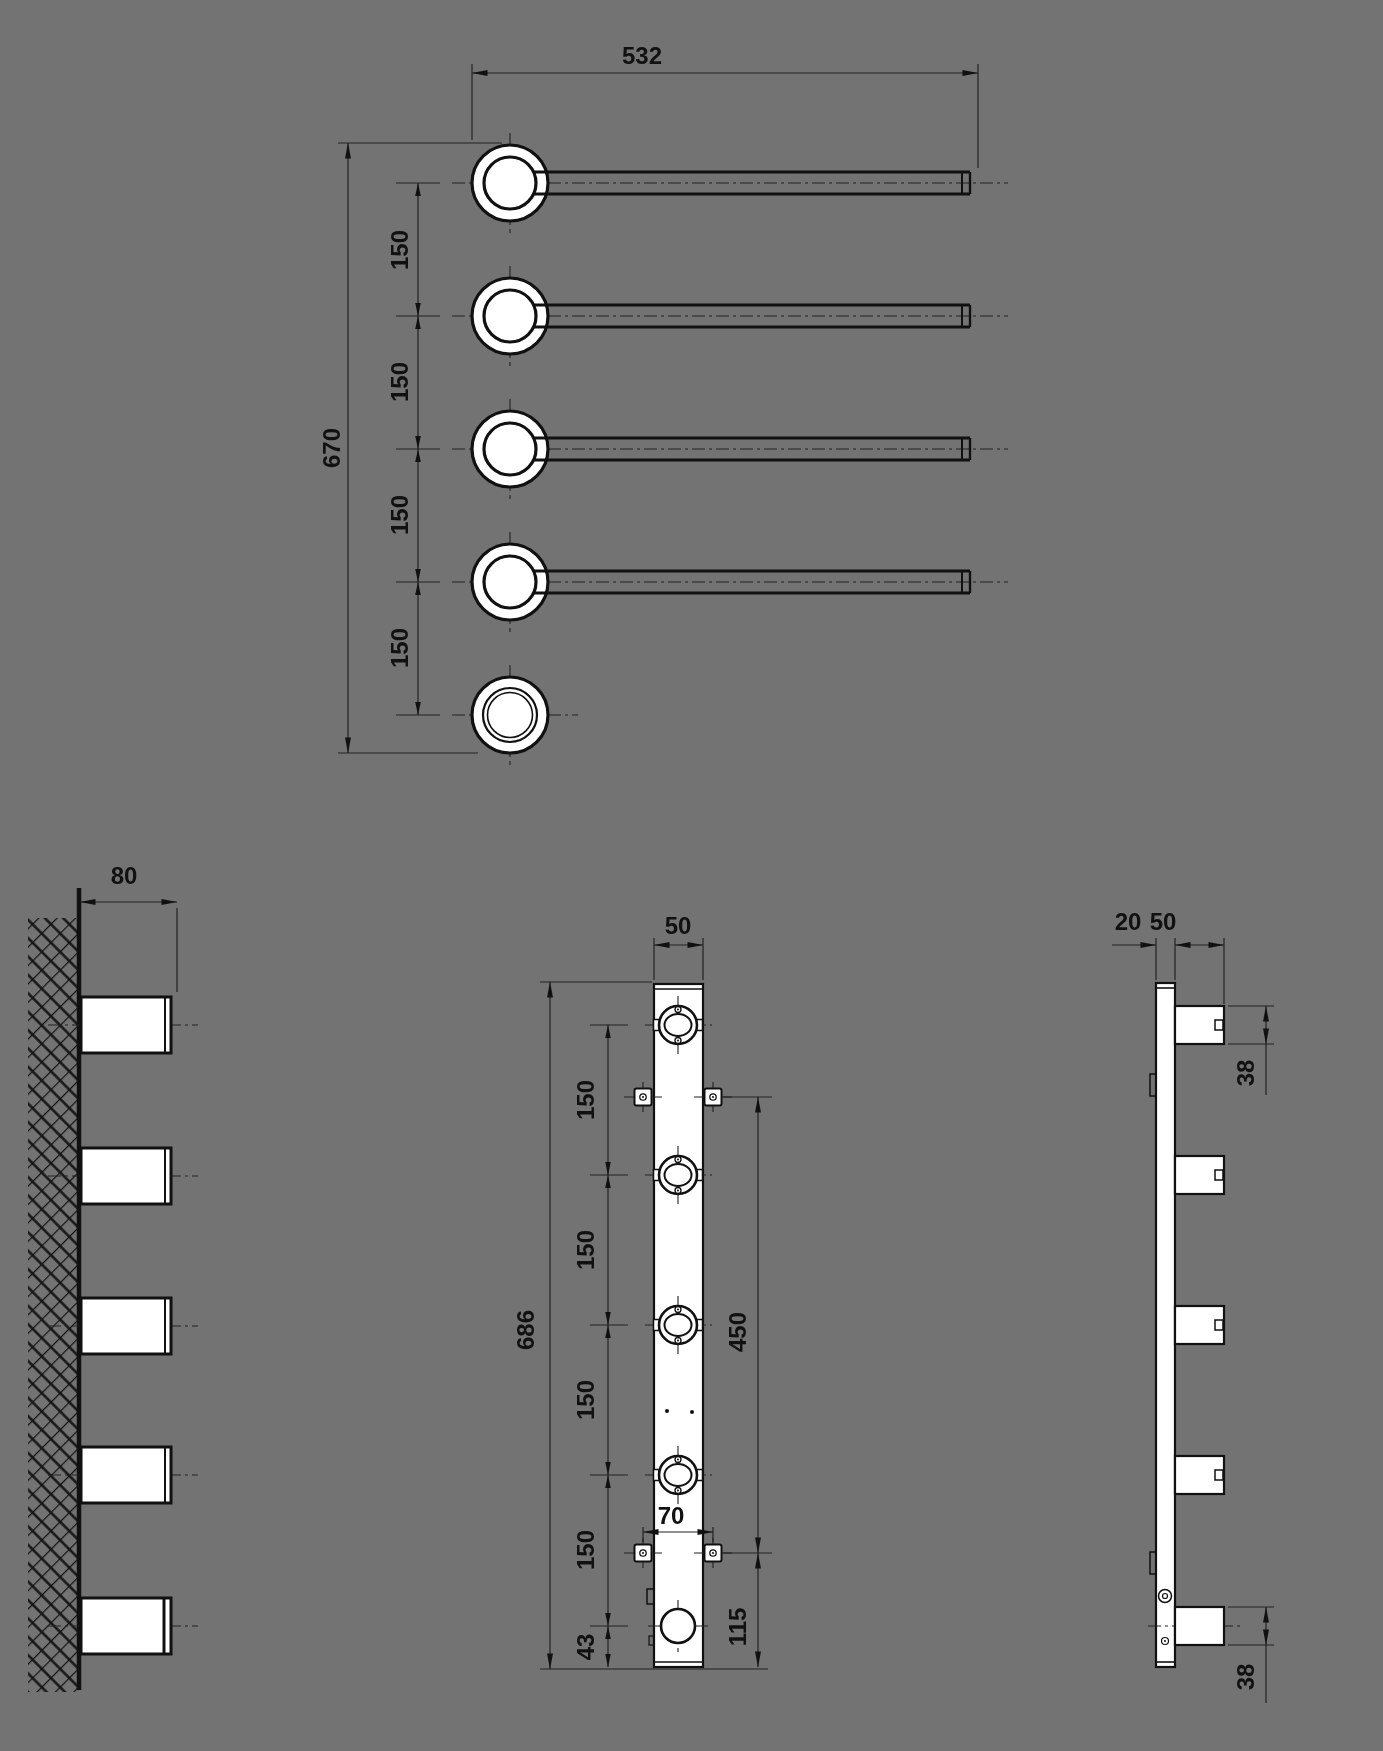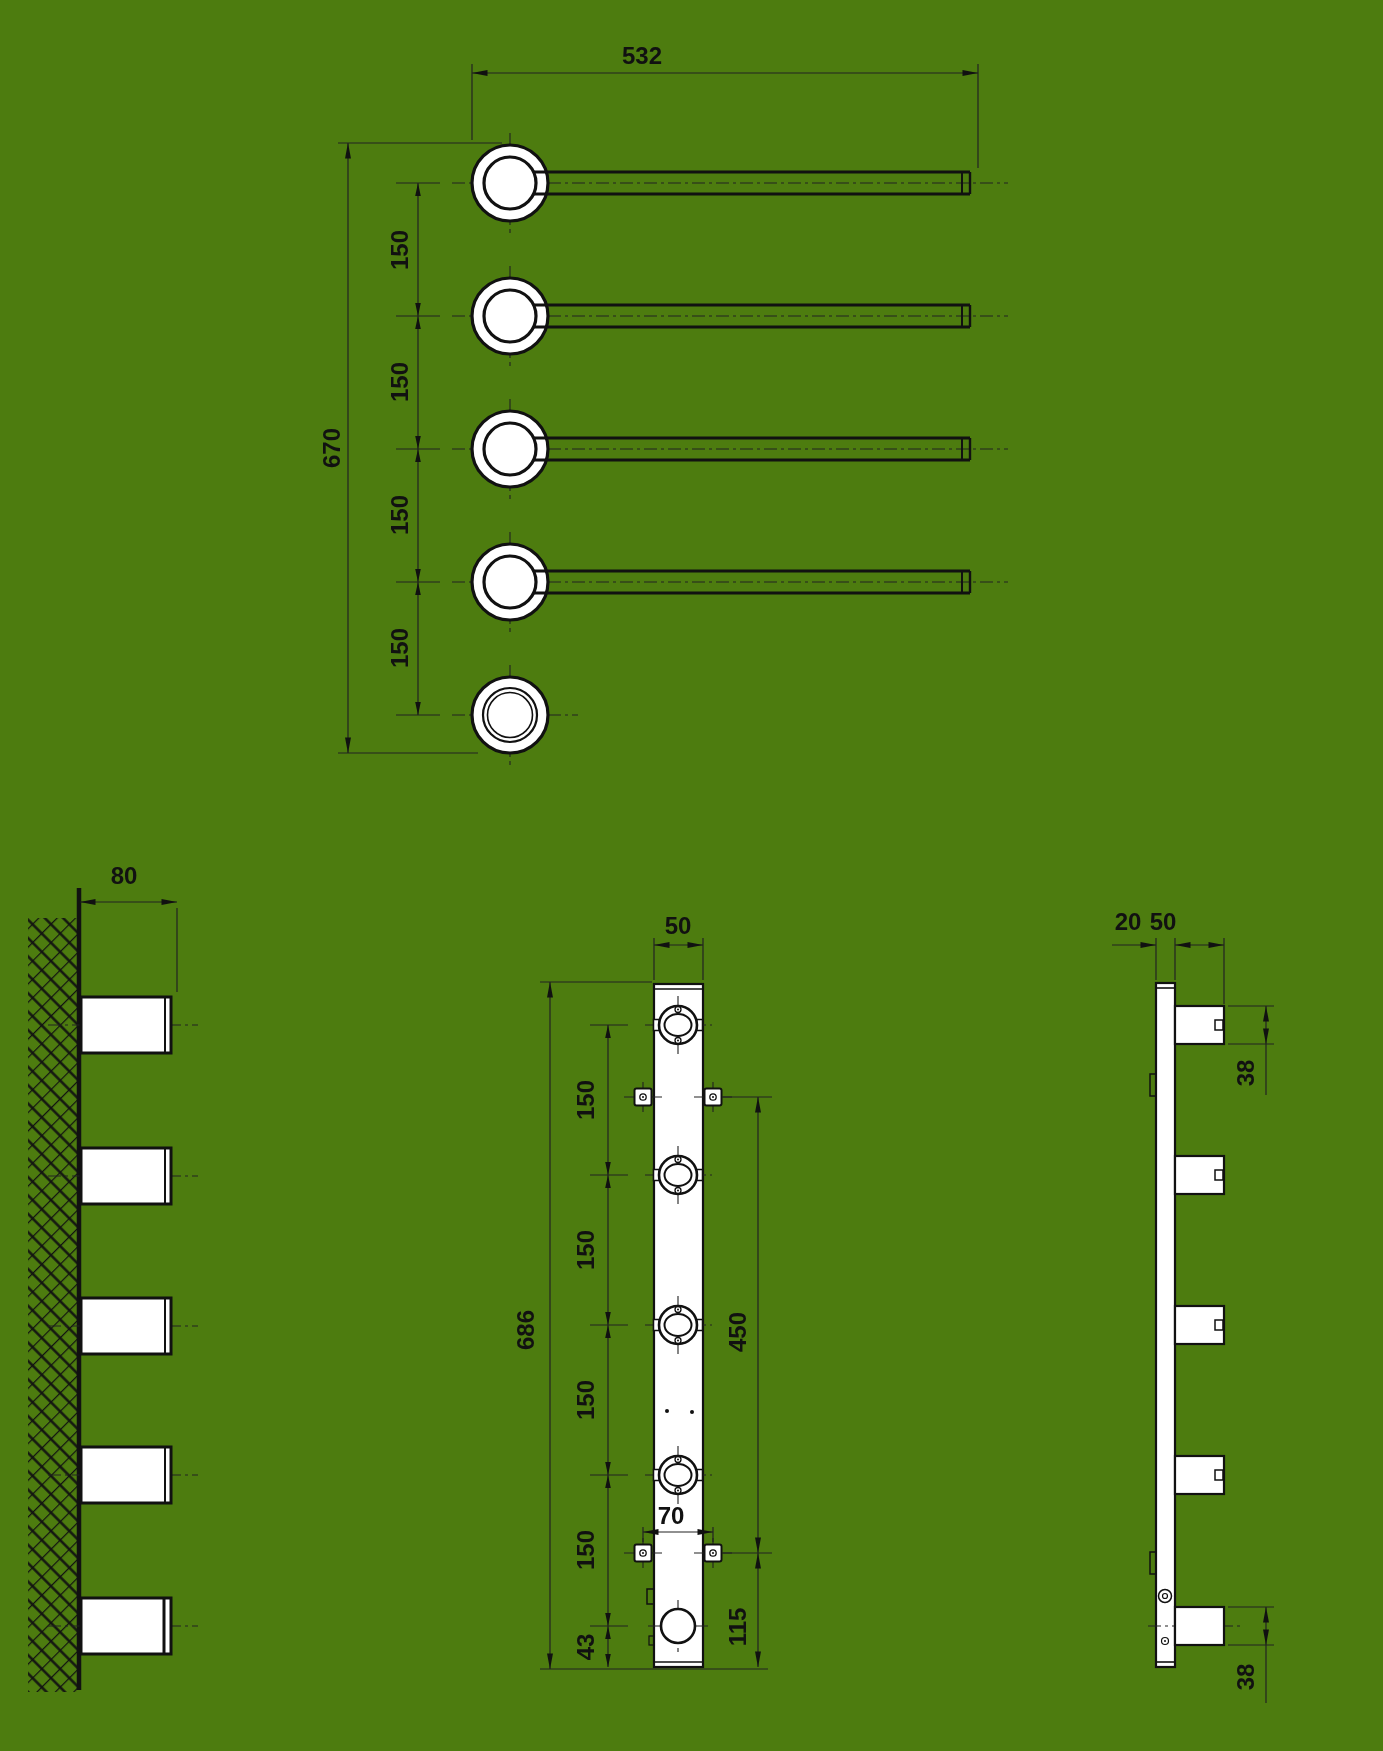--- a/index.html
+++ b/index.html
@@ -1,16 +1,16 @@
 <!DOCTYPE html>
 <html><head>
 <meta charset="utf-8">
 <style>
   html,body{margin:0;padding:0;background:#fff;}
-  .canvas{position:relative;width:1383px;height:1751px;background:#4d7c0f;overflow:hidden;}
+  .canvas{position:relative;width:1383px;height:1751px;background:#737373;overflow:hidden;}
   svg{position:absolute;left:0;top:0;}
   .obj{stroke:#111;fill:none;}
   .objf{stroke:#111;fill:#fff;}
   .dl{stroke:#222;stroke-width:1.2;fill:none;}
   .cl{stroke:#222;stroke-width:1.1;fill:none;stroke-dasharray:13 4 3 4;}
   .dim{font:bold 24px "Liberation Sans",sans-serif;fill:#111;text-anchor:middle;}
 </style>
 </head>
 <body>
 

